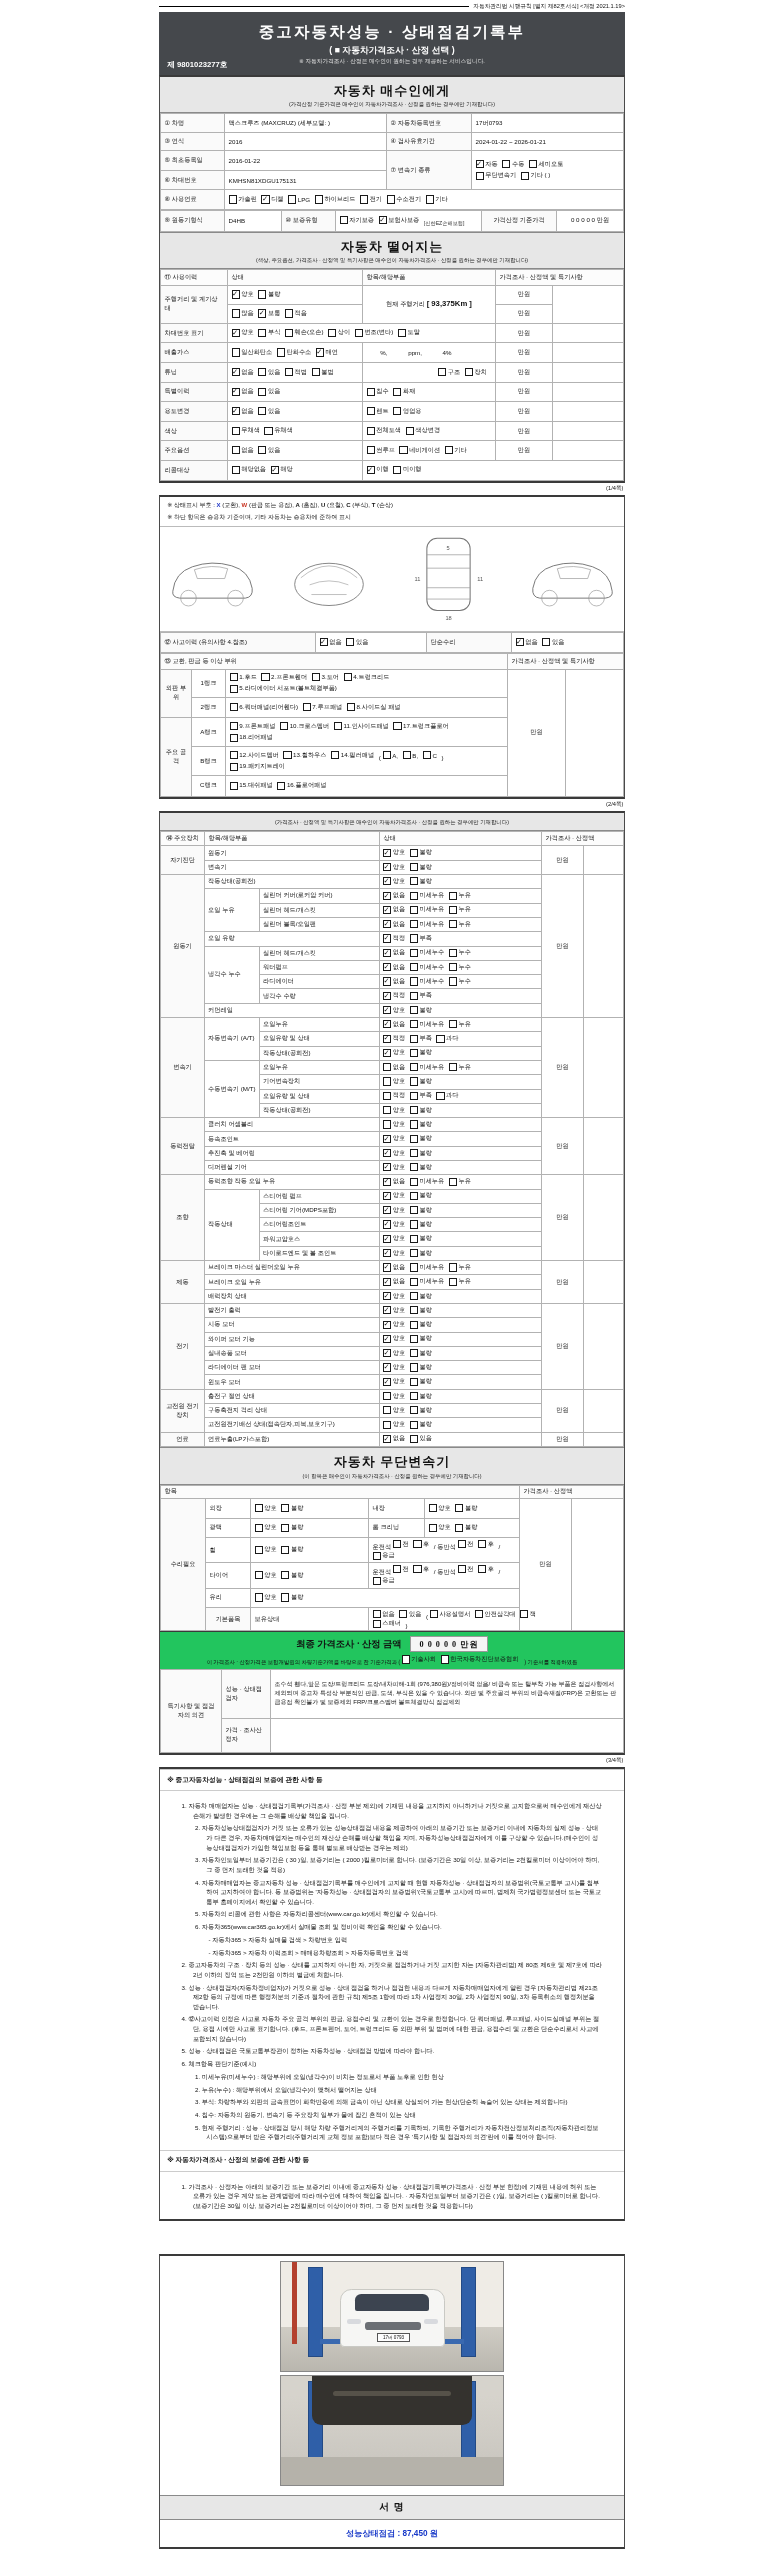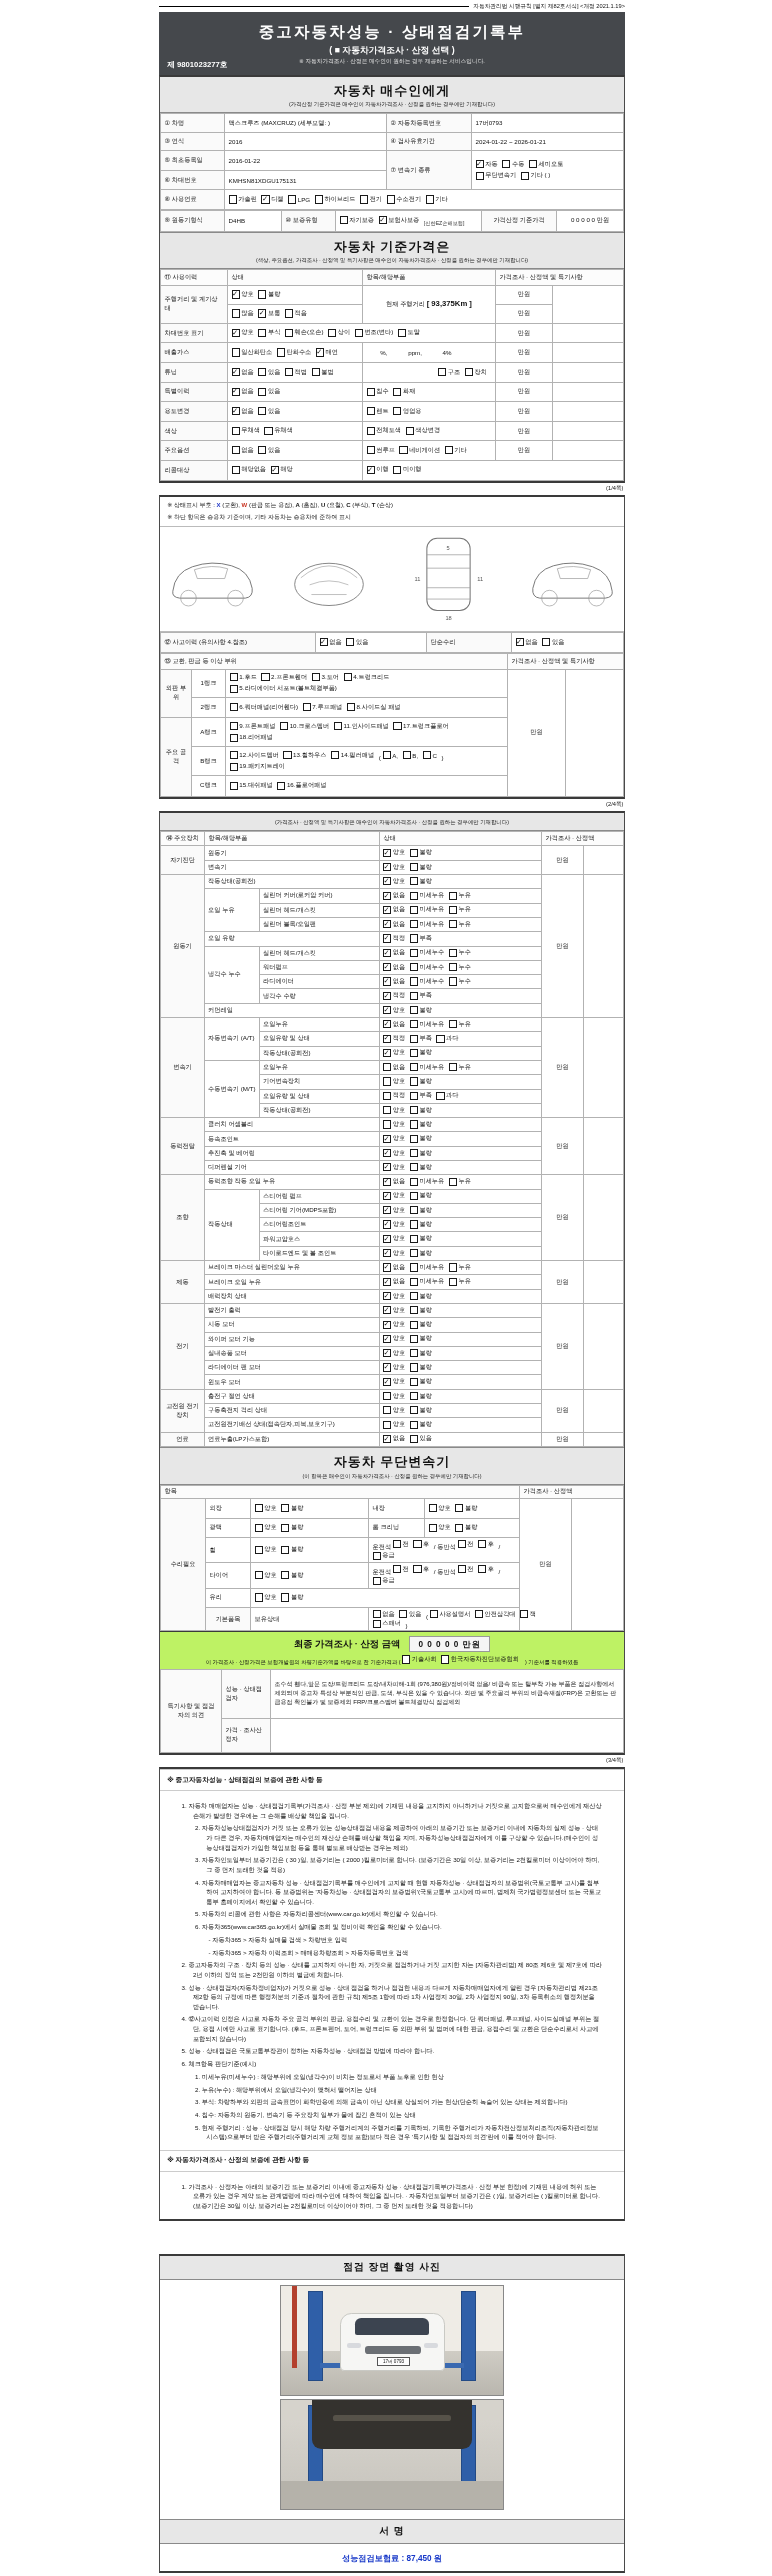--- a/index.html
+++ b/index.html
@@ -39,21 +39,21 @@
   .dnum{font-size:11px;fill:#555;}
   .carline{fill:none;stroke:#777;stroke-width:2;}
   .carline2{fill:none;stroke:#999;stroke-width:1.4;}
   .notes{padding:3.1px 7.2px;border-bottom:0.5px solid #bbb;font-size:6px;line-height:1.9;}
   .noticebody{padding:7.2px 21.6px 5.2px;font-size:6.2px;line-height:1.55;}
   .noticebody p{margin:3.1px 0;padding-left:11.3px;text-indent:-11.3px;}
   .noticebody p.lv2{margin-left:13.4px;}
   .noticebody p.lv3{margin-left:27px;}
   .ntitle{font-size:6.7px;font-weight:bold;padding:5.2px 7.2px;border-bottom:0.5px solid #ccc;border-top:0.5px solid #ccc;}
   .blue{color:#1637c8;font-weight:bold;}
-  .finalband{border-top:1.5px solid #3a3a3a;background:#bef264;padding:4.1px 5.2px 3.1px;text-align:center;}
+  .finalband{border-top:1.5px solid #3a3a3a;background:#22c55e;padding:4.1px 5.2px 3.1px;text-align:center;font-family:Liberation Serif, serif;}
   .finalband .flabel{font-size:9.3px;font-weight:bold;margin-right:7.2px;}
   .finalbox{display:inline-block;border:0.5px solid #999;background:#f5f5f5;padding:1.5px 8.2px;font-size:8.2px;font-weight:bold;letter-spacing:1px;}
   .finalnote{font-size:5.4px;margin-top:2.6px;}
   .photowrap{padding:5.2px 0 6.2px;background:#fff;}
   .photoframe{width:222px;margin:0 auto 3.1px;height:109px;position:relative;overflow:hidden;border:0.5px solid #888;}
   .ph1{position:absolute;inset:0;background:linear-gradient(#efece6 60%,#cfccc4 60%,#b9b6ae 100%);}
   .ph1 .pole{position:absolute;left:11.3px;top:0;width:5.2px;height:82px;background:#b3402e;}
   .post{position:absolute;top:5.2px;width:13.4px;height:88px;background:#2f5fa8;border:0.5px solid #234a85;}
   .post.pl{left:27px;} .post.pr{right:27px;}
   .arm{position:absolute;top:77px;width:41px;height:5.2px;background:#3a69b0;}
@@ -193,21 +193,21 @@
                     <span class="cb on"></span>
                     <span>보험사보증</span>
                   </span></span><span class="smallnote">[신한EZ손해보험]</span></td>
         <td class="lab ctr">가격산정 기준가격</td>
         <td class="ctr">0 0 0 0 0 만원</td>
       </tr>
     </tbody>
         </table>
 
     <div class="sechead" style="border-top:0.5px solid #8a8a8a">
-      <h2>자동차 기준가격은</h2>
+      <h2>자동차 떨어지는</h2>
       <div class="sub">(색상, 주요옵션, 가격조사 · 산정액 및 특기사항은 매수인이 자동차가격조사 · 산정을 원하는 경우에만 기재합니다)</div>
     </div>
     <table>
       <colgroup>
             <col style="width:67px">
             <col style="width:135px">
             <col style="width:133px">
             <col style="width:57px">
             <col>
           </colgroup>
@@ -1330,23 +1330,20 @@
     <div class="noticebody">
       <p>1.  가격조사 · 산정자는 아래의 보증기간 또는 보증거리 이내에 중고자동차 성능 · 상태점검기록부(가격조사 · 산정 부분 한정)에 기재된 내용에 허위 또는 오류가 있는 경우 계약 또는 관계법령에 따라 매수인에 대하여 책임을 집니다.  · 자동차인도일부터 보증기간은 (      )일, 보증거리는 (      )킬로미터로 합니다. (보증기간은 30일 이상, 보증거리는 2천킬로미터 이상이어야 하며, 그 중 먼저 도래한 것을 적용합니다)</p>
 
     </div>
 
   </div>
 
 </div>
 
   <div class="sec">
-    <div class="sechead">
-      <h2 style="font-size:9.8px">점검 장면 촬영 사진</h2>
-    </div>
     <div class="photowrap">
       <div class="photoframe">
         <div class="ph1">
           <div class="pole"></div>
           <div class="post pl"></div>
           <div class="post pr"></div>
           <div class="arm al"></div>
           <div class="arm ar"></div>
           <div class="car">
             <div class="ws"></div>
@@ -1364,21 +1361,21 @@
           <div class="under"></div>
           <div class="pipe"></div>
           <div class="floor2"></div>
         </div>
       </div>
     </div>
     <div class="sechead" style="border-top:0.5px solid #8a8a8a">
       <h2 style="font-size:9.8px">서  명</h2>
     </div>
     <div class="signbody">
-      <span class="blue">성능점검보험료 :</span>
+      <span class="blue">성능상태점검 :</span>
       <span class="blue">87,450 원</span>
     </div>
   </div>
 
   <div class="footer">
     
     
   </div>
 
 </div>

